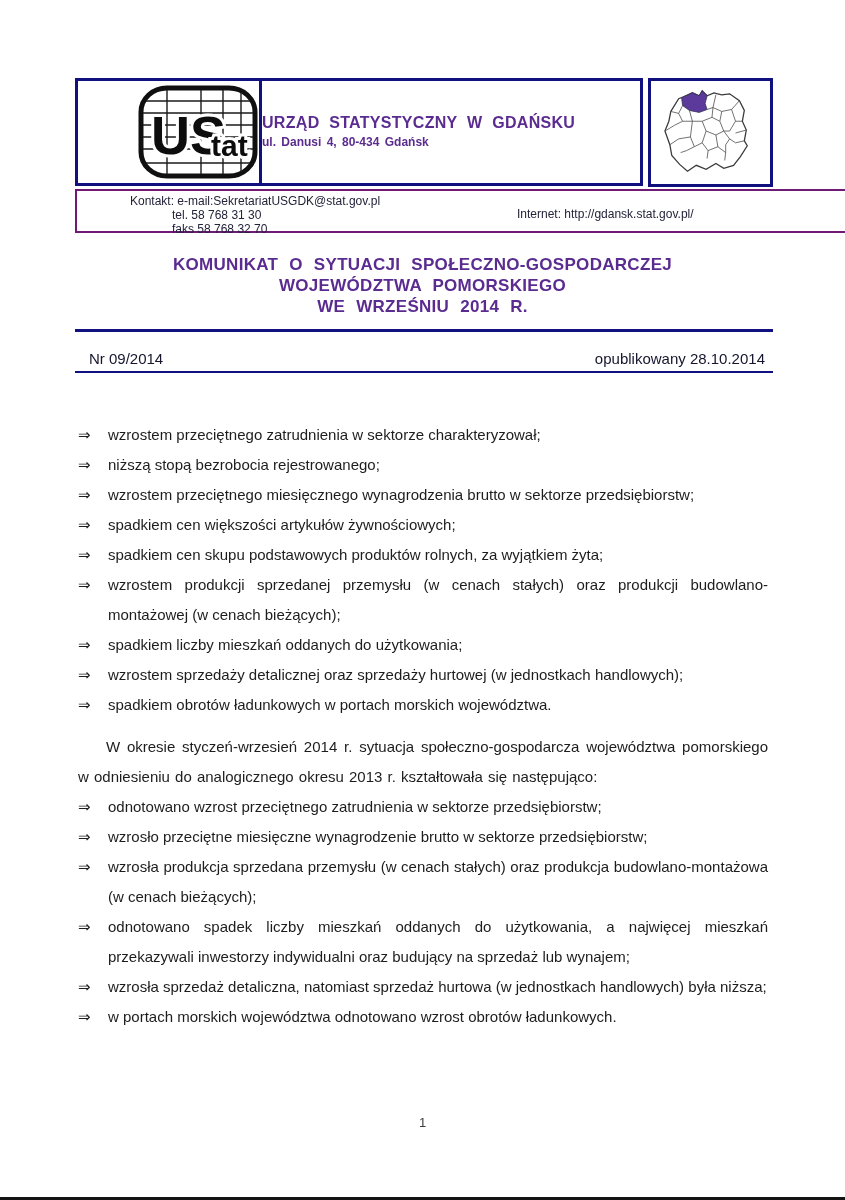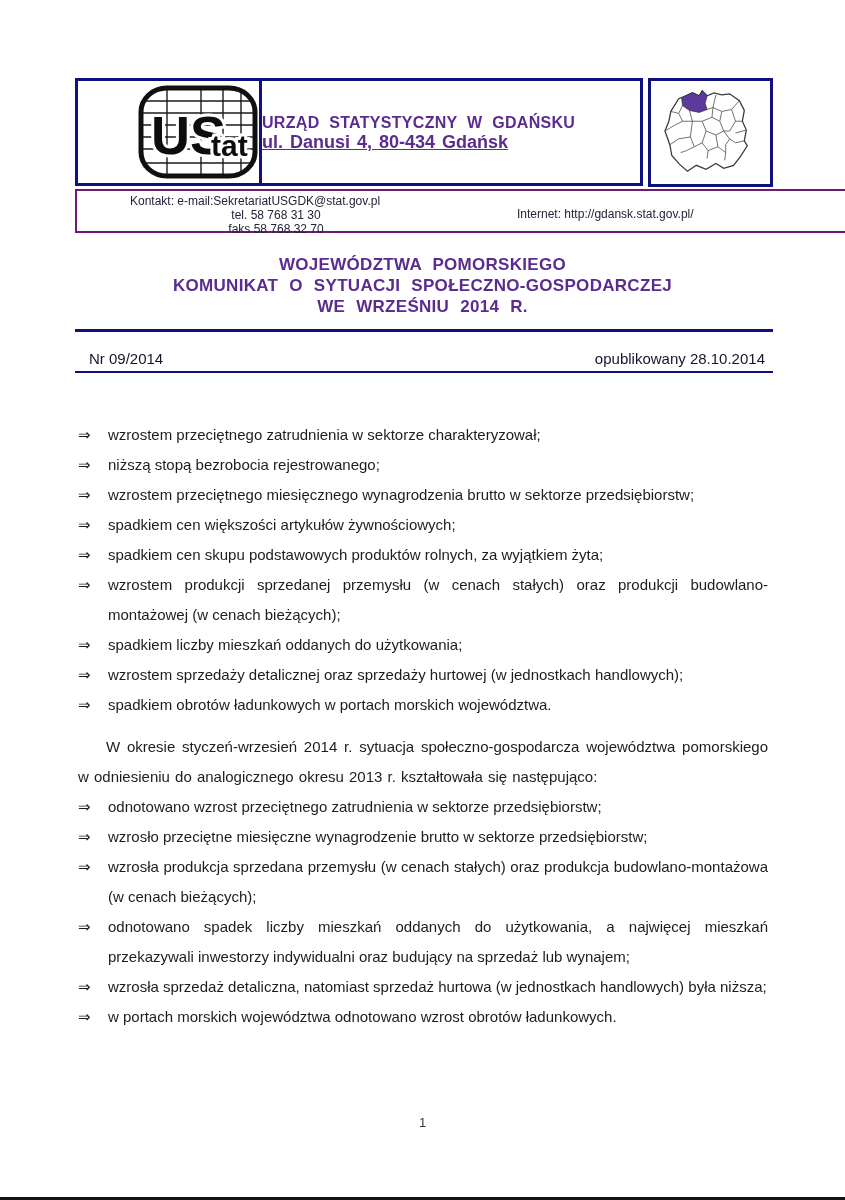--- a/index.html
+++ b/index.html
@@ -26,38 +26,38 @@
     border-right: 3px solid #10107e;
     display: flex; align-items: center; justify-content: flex-end; padding-left: 28px;
   }
   .office-cell {
     flex: 1;
     display: flex; flex-direction: column;
     align-items: flex-start; justify-content: center;
     color: #5b2c90; font-weight: bold; text-align: center;
   }
   .office-name { font-size: 16px; letter-spacing: 0.3px; word-spacing: 5px; line-height: 20px; }
-  .office-address { font-size: 18px; word-spacing: 2px; line-height: 19px; text-decoration: underline; }
+  .office-address { font-size: 12px; word-spacing: 2px; line-height: 19px; }
 
   .map-box {
     position: absolute; left: 648px; top: 78px;
     width: 125px; height: 109px;
     border: 3px solid #10107e;
     display: flex; align-items: center; justify-content: center;
     background: #ffffff;
   }
 
   .contact-box {
     position: absolute; left: 75px; top: 189px;
     width: 844px; height: 44px;
     border: 2px solid #701a75;
     font-size: 12px; line-height: 14px; color: #23233a;
   }
   .contact-left { position: absolute; left: 53px; top: 3px; }
-  .contact-indent { padding-left: 42px; text-align: center; }
+  .contact-indent { padding-left: 42px; }
   .contact-right { position: absolute; left: 440px; top: 16px; }
 
   
   .title-block {
     position: absolute; left: 0; top: 254px; width: 845px;
     text-align: center; color: #5b2c90; font-weight: bold;
     font-size: 17px; line-height: 21px;
     letter-spacing: 0.3px; word-spacing: 6px;
   }
 
@@ -165,22 +165,22 @@
   <div class="contact-box">
     <div class="contact-left">
       <div>Kontakt: e-mail:SekretariatUSGDK@stat.gov.pl</div>
       <div class="contact-indent">tel. 58 768 31 30</div>
       <div class="contact-indent">faks 58 768 32 70</div>
     </div>
     <div class="contact-right">Internet: http://gdansk.stat.gov.pl/</div>
   </div>
 
   <div class="title-block">
+    <div>KOMUNIKAT O SYTUACJI SPOŁECZNO-GOSPODARCZEJ</div>
     <div>WOJEWÓDZTWA POMORSKIEGO</div>
-    <div>KOMUNIKAT O SYTUACJI SPOŁECZNO-GOSPODARCZEJ</div>
     <div>WE WRZEŚNIU 2014 R.</div>
   </div>
 
   <div class="meta-band">
     <span>Nr 09/2014</span>
     <span>opublikowany 28.10.2014</span>
   </div>
 
   <div class="body-block">
 

